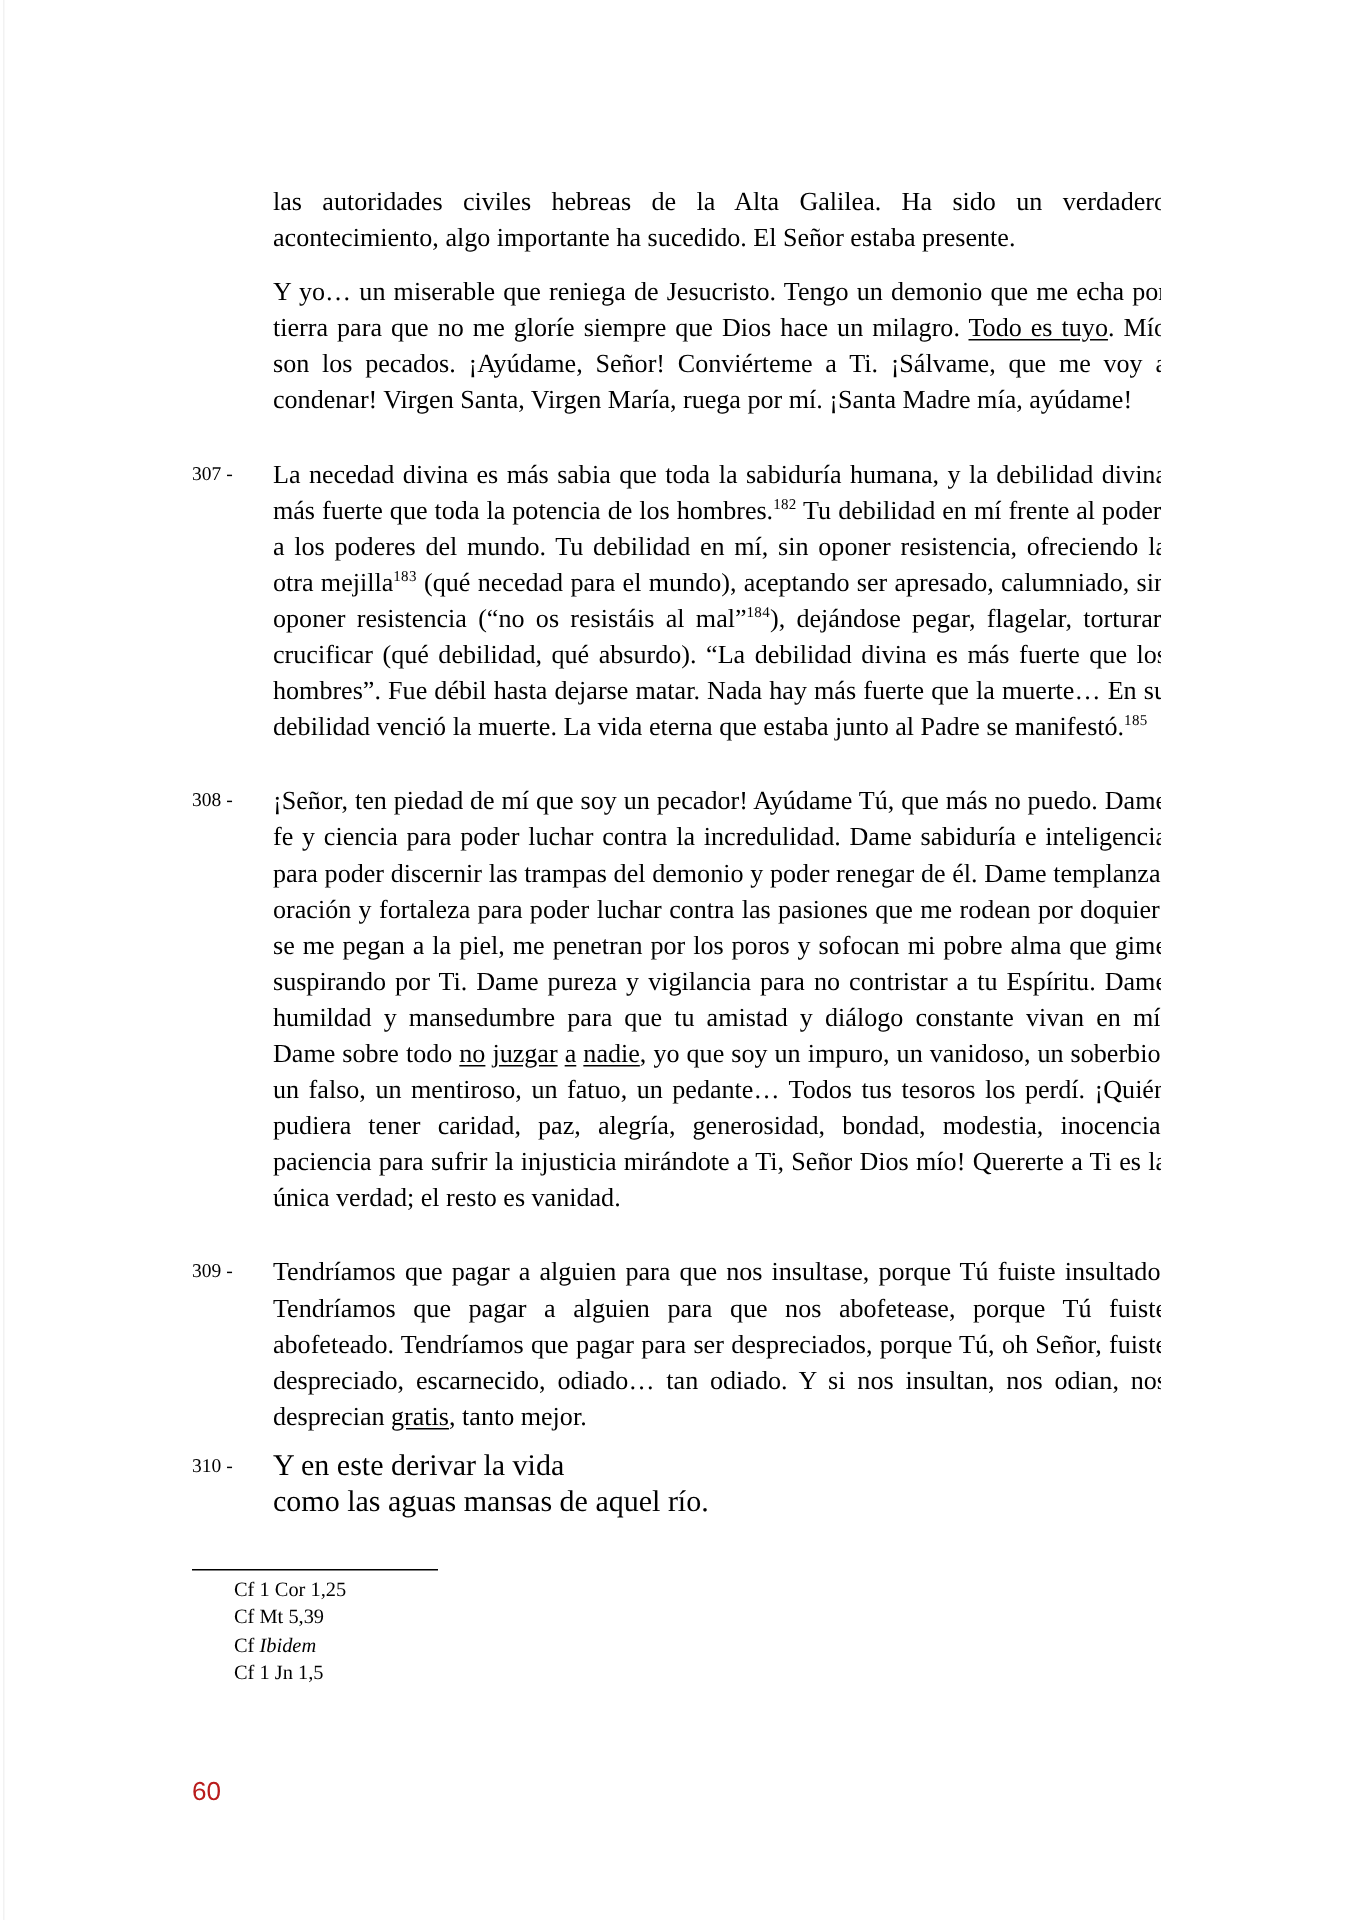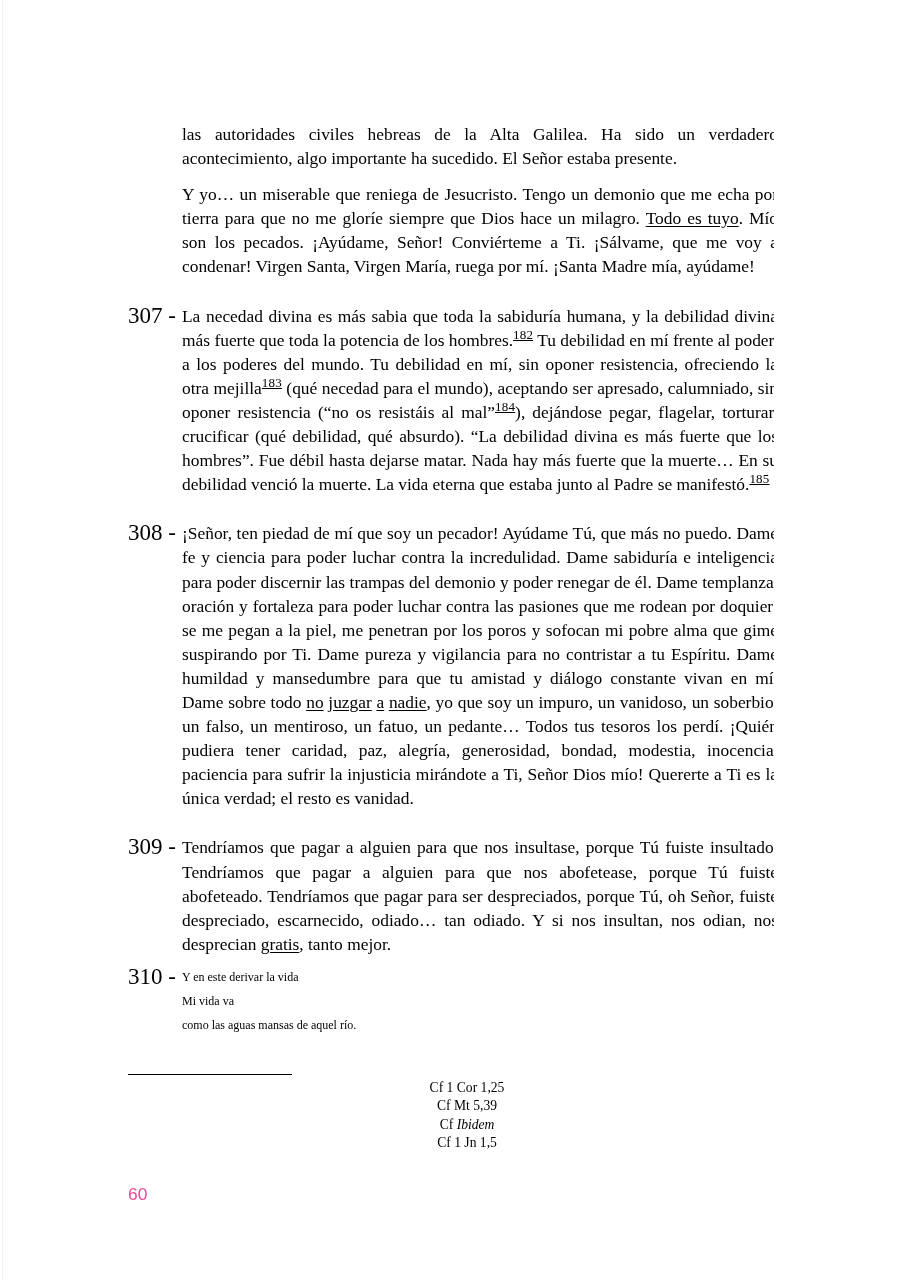--- a/index.html
+++ b/index.html
@@ -54,55 +54,53 @@
   }
   .numbered {
     position: relative;
     margin-top: 25px;
   }
   .num {
     position: absolute;
     left: -54px;
     top: 0;
     width: 48px;
-    font-size: 23px;
+    font-size: 13px;
     line-height: 24.1px;
     text-align: left;
     white-space: nowrap;
   }
   sup.fn {
-    font-size: 13px;
+    font-size: 10px;
     vertical-align: super;
     line-height: 0;
     letter-spacing: 0.2px;
-    text-decoration: underline;
   }
   u.u { text-decoration: underline; text-underline-offset: 2px; }
 
   
   .verse {
     position: relative;
     margin-top: 9px;
     margin-left: 54px;
     width: 596px;
   }
   .verse-line {
-    font-size: 12px;
+    font-size: 20px;
     line-height: 24.1px;
     text-align: left;
     white-space: pre;
   }
 
   
   .footnotes {
     position: absolute;
     left: 128px;
-    top: 1074px;
+    top: 1046px;
     width: 650px;
-    text-align: center;
   }
   .fn-rule {
     width: 164px;
     height: 1px;
     background: #000000;
     margin: 0 0 4px 0;
   }
   .fn-item {
     font-size: 13.6px;
     line-height: 18.4px;
@@ -111,21 +109,21 @@
   }
   .fn-item i { font-style: italic; }
 
   
   .folio {
     position: absolute;
     left: 128px;
     top: 1183px;
     font-size: 17.4px;
     line-height: 22px;
-    color: #ec4899;
+    color: #b91c1c;
     font-family: "Liberation Sans", sans-serif;
   }
 </style>
 </head>
 <body>
 
 <div class="page">
 
   <div class="edge-rule"></div>
 
@@ -147,21 +145,20 @@
     </div>
 
     <div class="numbered para-indent">
       <span class="num">309 -</span>
       <p class="para"><span>Tendríamos que pagar a alguien para que nos insultase, porque Tú fuiste insultado. Tendríamos que pagar a alguien para que nos abofetease, porque Tú fuiste abofeteado. Tendríamos que pagar para ser despreciados, porque Tú, oh Señor, fuiste despreciado, escarnecido, odiado… tan odiado. Y si nos insultan, nos odian, nos desprecian </span><u class="u">gratis</u><span>, tanto mejor.</span></p>
     </div>
 
     <div class="verse">
       <span class="num">310 -</span>
       <div class="verse-line">Y en este derivar la vida</div>
-      <div class="verse-line">Mi vida va</div>
       <div class="verse-line">como las aguas mansas de aquel río.</div>
     </div>
 
   </div>
 
   <div class="footnotes">
     <div class="fn-rule"></div>
     <div class="fn-item">Cf 1 Cor 1,25</div>
     <div class="fn-item">Cf Mt 5,39</div>
     <div class="fn-item"><span>Cf </span><i>Ibidem</i></div>

